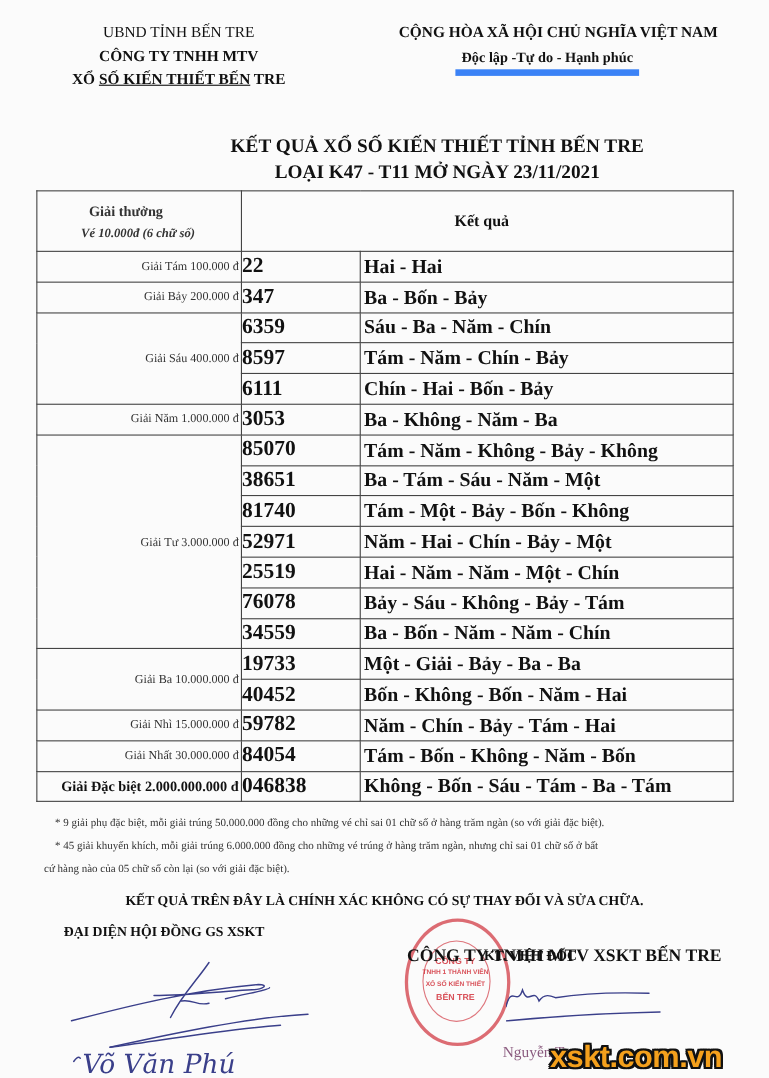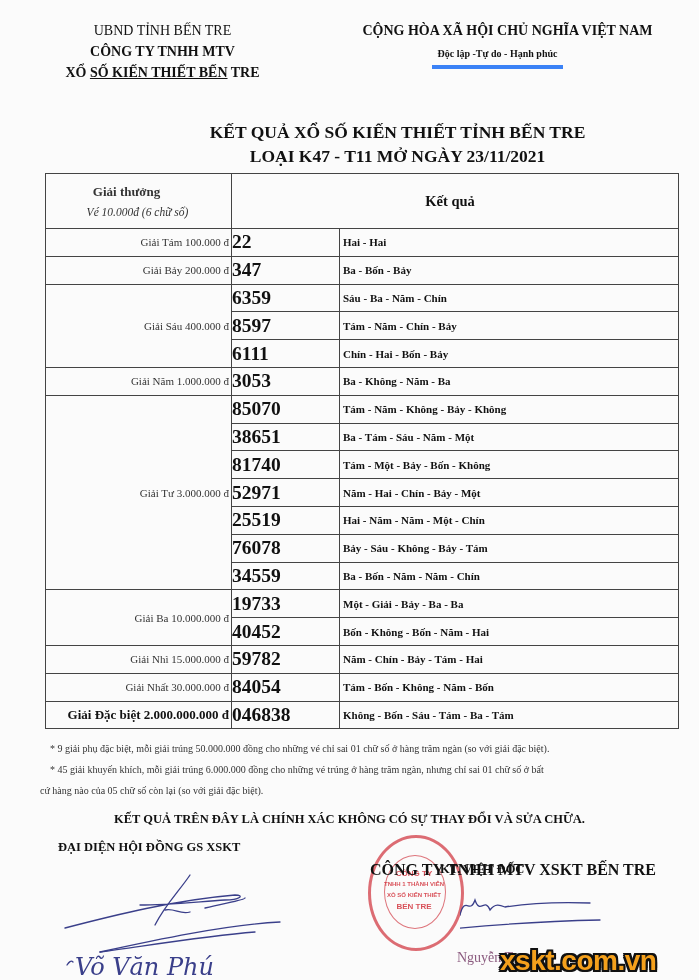--- a/index.html
+++ b/index.html
@@ -7,34 +7,33 @@
     width:699px; height:980px; background:#fbfbfb; position:relative; overflow:hidden;
     font-family:"Liberation Serif", "DejaVu Serif", serif; color:#111;
   }
   .abs { position:absolute; }
   .hdr-left { left:40px; top:20px; width:245px; text-align:center; line-height:21px; }
   .hdr-left .l1 { font-size:14px; font-weight:normal; }
   .hdr-left .l2, .hdr-left .l3 { font-size:14px; font-weight:bold; }
   .hdr-left .l3 .ul { text-decoration:underline; }
   .hdr-right { left:335px; top:20px; width:345px; text-align:center; line-height:21px; }
   .hdr-right .r1 { font-size:14px; font-weight:bold; }
-  .hdr-right .r2 { font-size:10px; font-weight:bold; display:inline-block; border-bottom:4px solid #3b82f6; padding:0 6px 1px; margin-left:-20px; }
+  .hdr-right .r2 { font-size:13px; font-weight:bold; display:inline-block; border-bottom:6px solid #3b82f6; padding:0 6px 1px; margin-left:-20px; }
   .title { left:0; width:699px; text-align:center; font-weight:bold; font-size:17.5px; line-height:24px; top:120px;padding-left:48px; }
   table.res {
     position:absolute; left:33px; top:173px; width:634px; border-collapse:collapse;
     font-family:"Liberation Serif", serif;
-    margin-left:12px;
   }
   table.res td { border:1.3px solid #444; padding:0; height:26.8px; }
   .c1 { width:183px; text-align:right; font-size:11px; color:#333; padding-right:2px !important; }
   .c2 { width:107px; text-align:left; font-weight:bold; font-size:19.5px; }
-  .c3 { text-align:left; font-weight:bold; font-size:11px; padding-left:3px !important; }
+  .c3 { text-align:left; font-weight:bold; font-size:18px; padding-left:3px !important; }
   .h1 { text-align:center; height:54px !important; }
   .h1 .a { font-weight:bold; font-size:13px; margin-left:-22px; }
-  .h1 .b { font-weight:normal; font-style:italic; font-size:11.5px; margin-top:6px; }
+  .h1 .b { font-weight:bold; font-style:italic; font-size:11.5px; margin-top:6px; }
   .h2 { text-align:center; font-weight:bold; font-size:14.5px; }
   .special-label { font-weight:bold !important; font-size:13px !important; color:#111 !important; }
   .notes { left:40px; top:738px; width:640px; font-size:10px; color:#333; line-height:21px; }
   .notes .n1, .notes .n2 { text-indent:10px; }
   .confirm { left:0; width:699px; top:812px; text-align:center; font-weight:bold; font-size:12.5px; }
   .sign-left { left:58px; top:840px; font-weight:bold; font-size:12.5px; }
   .sign-right { left:370px; top:837px; font-weight:bold; font-size:16px;margin-top:24px; }
   .sign-right2 { left:440px; top:862px; font-weight:bold; font-size:12.5px; }
   .name-right { left:457px; top:950px; font-size:14px; color:#8b5b7f; }
   .stamp { left:368px; top:835px; width:90px; height:110px; border:3px solid rgba(210,60,70,0.75); border-radius:50%; }

